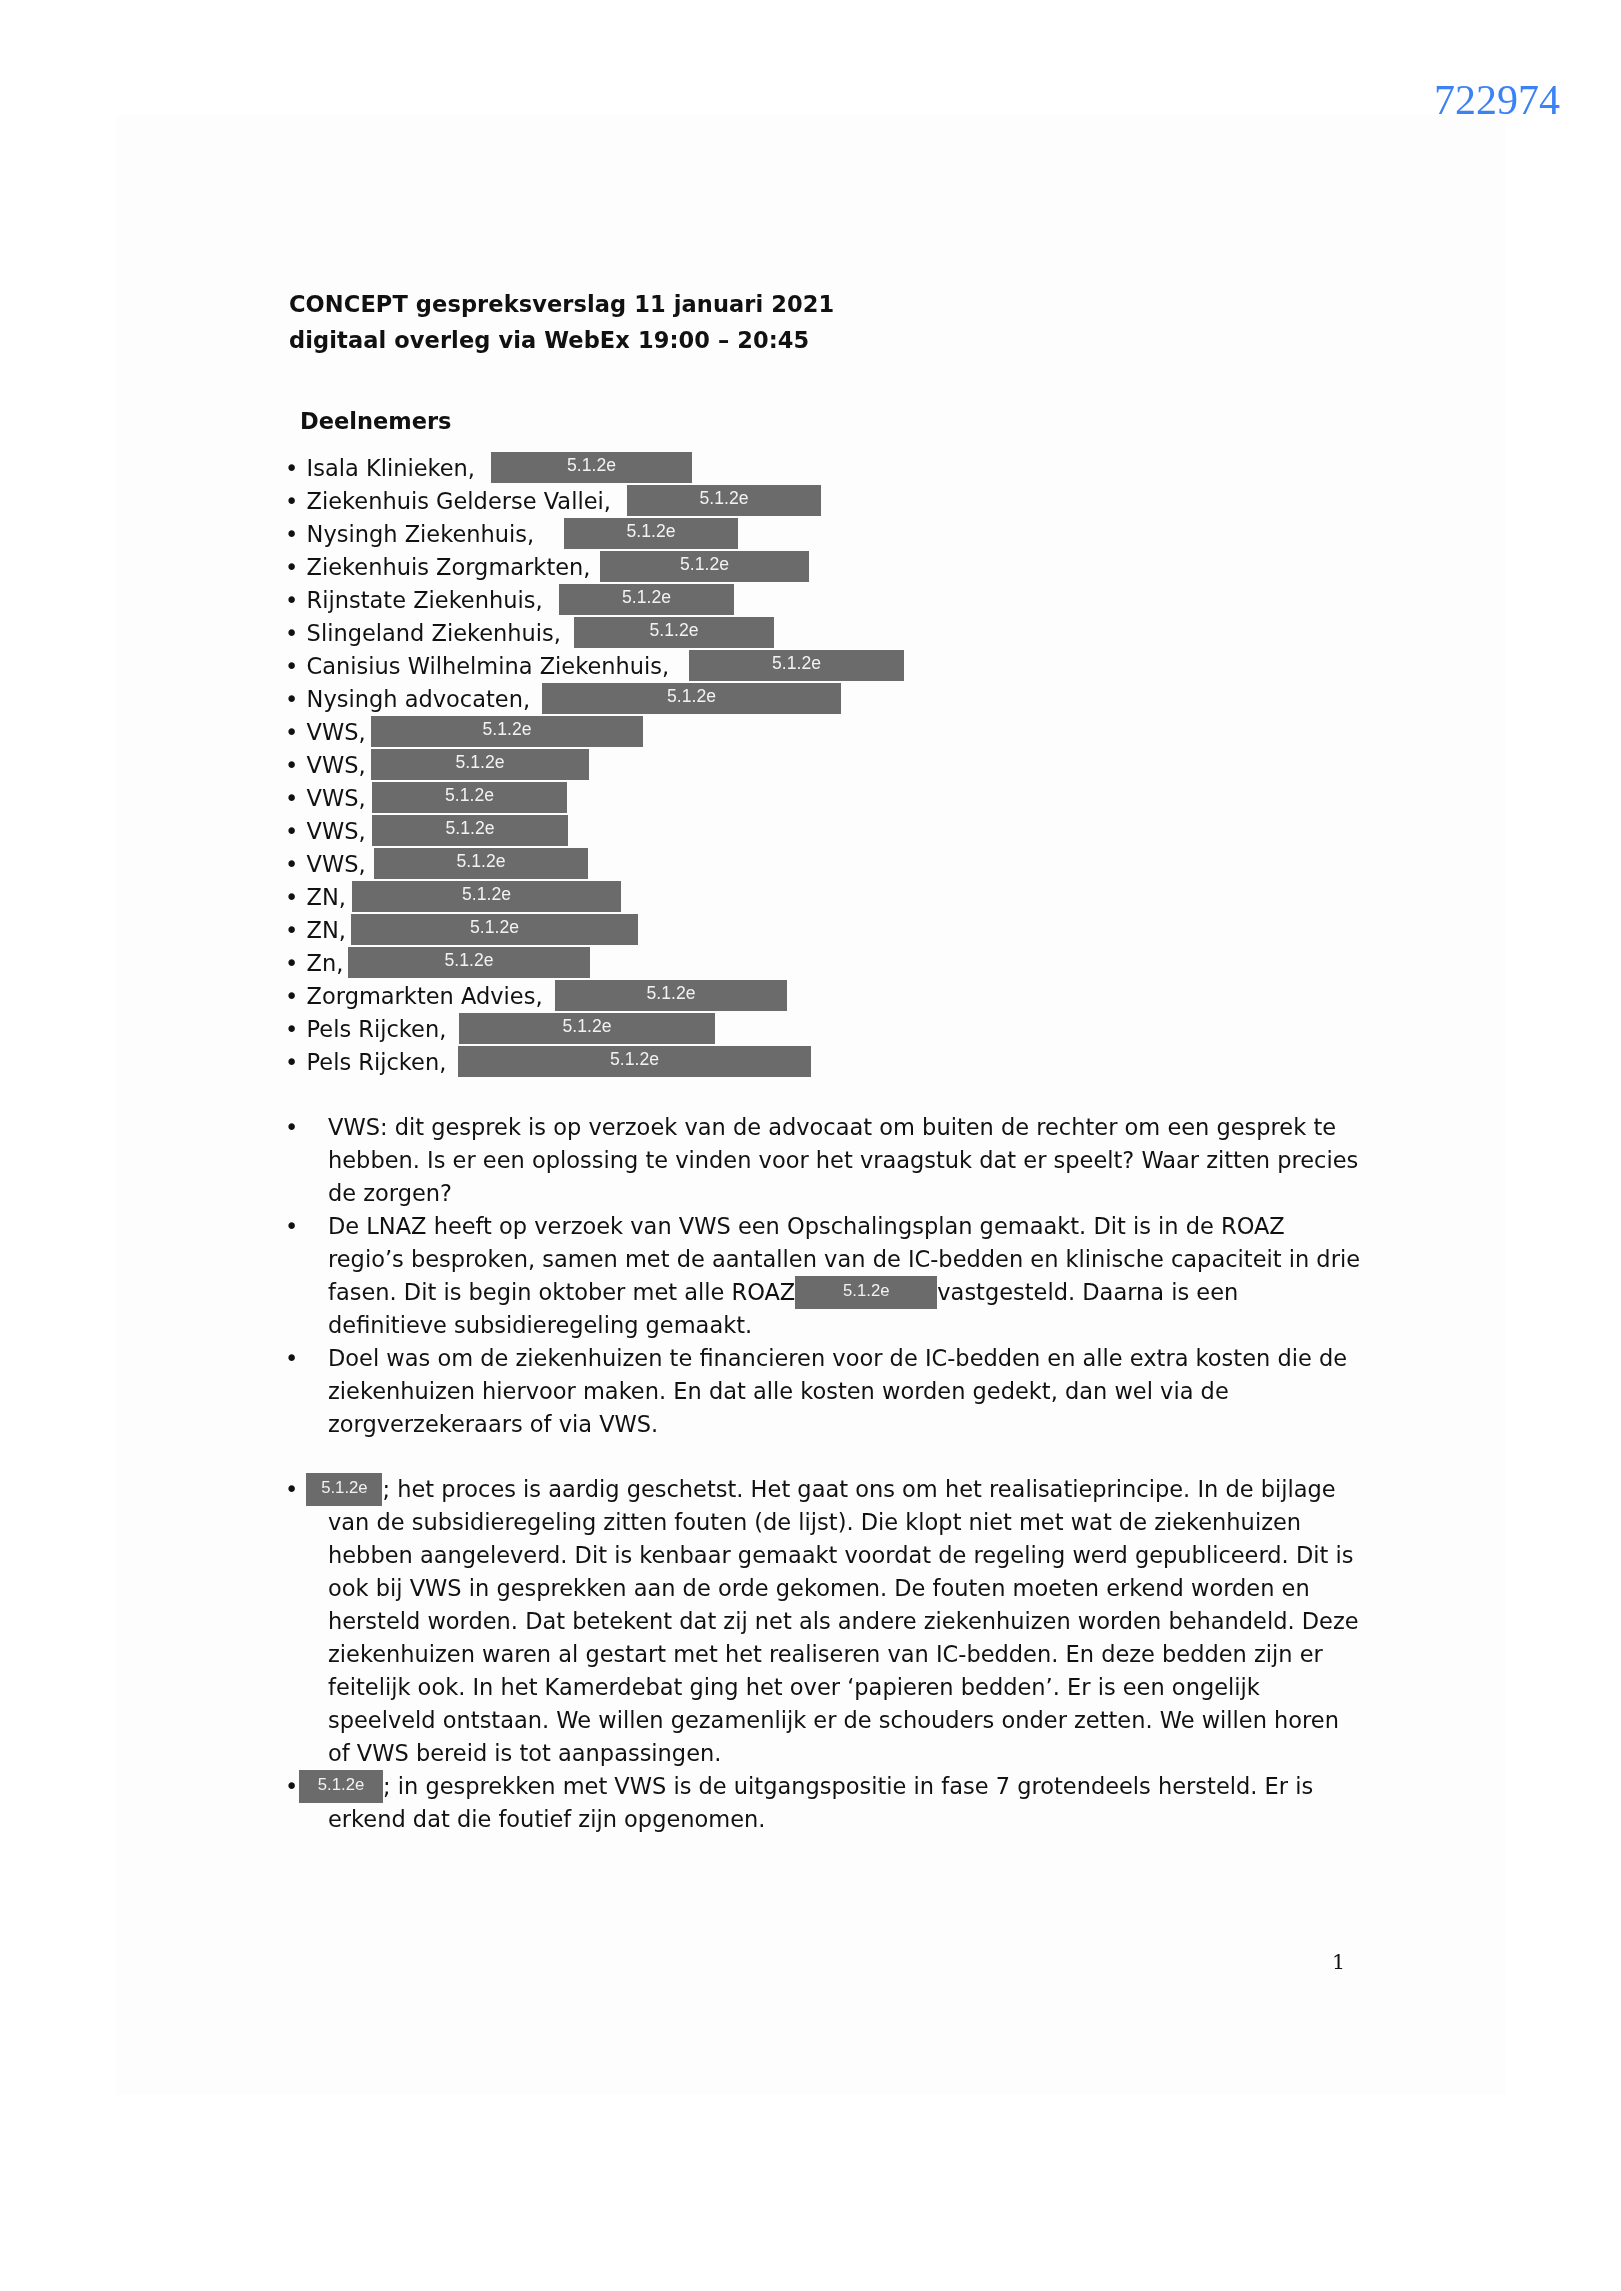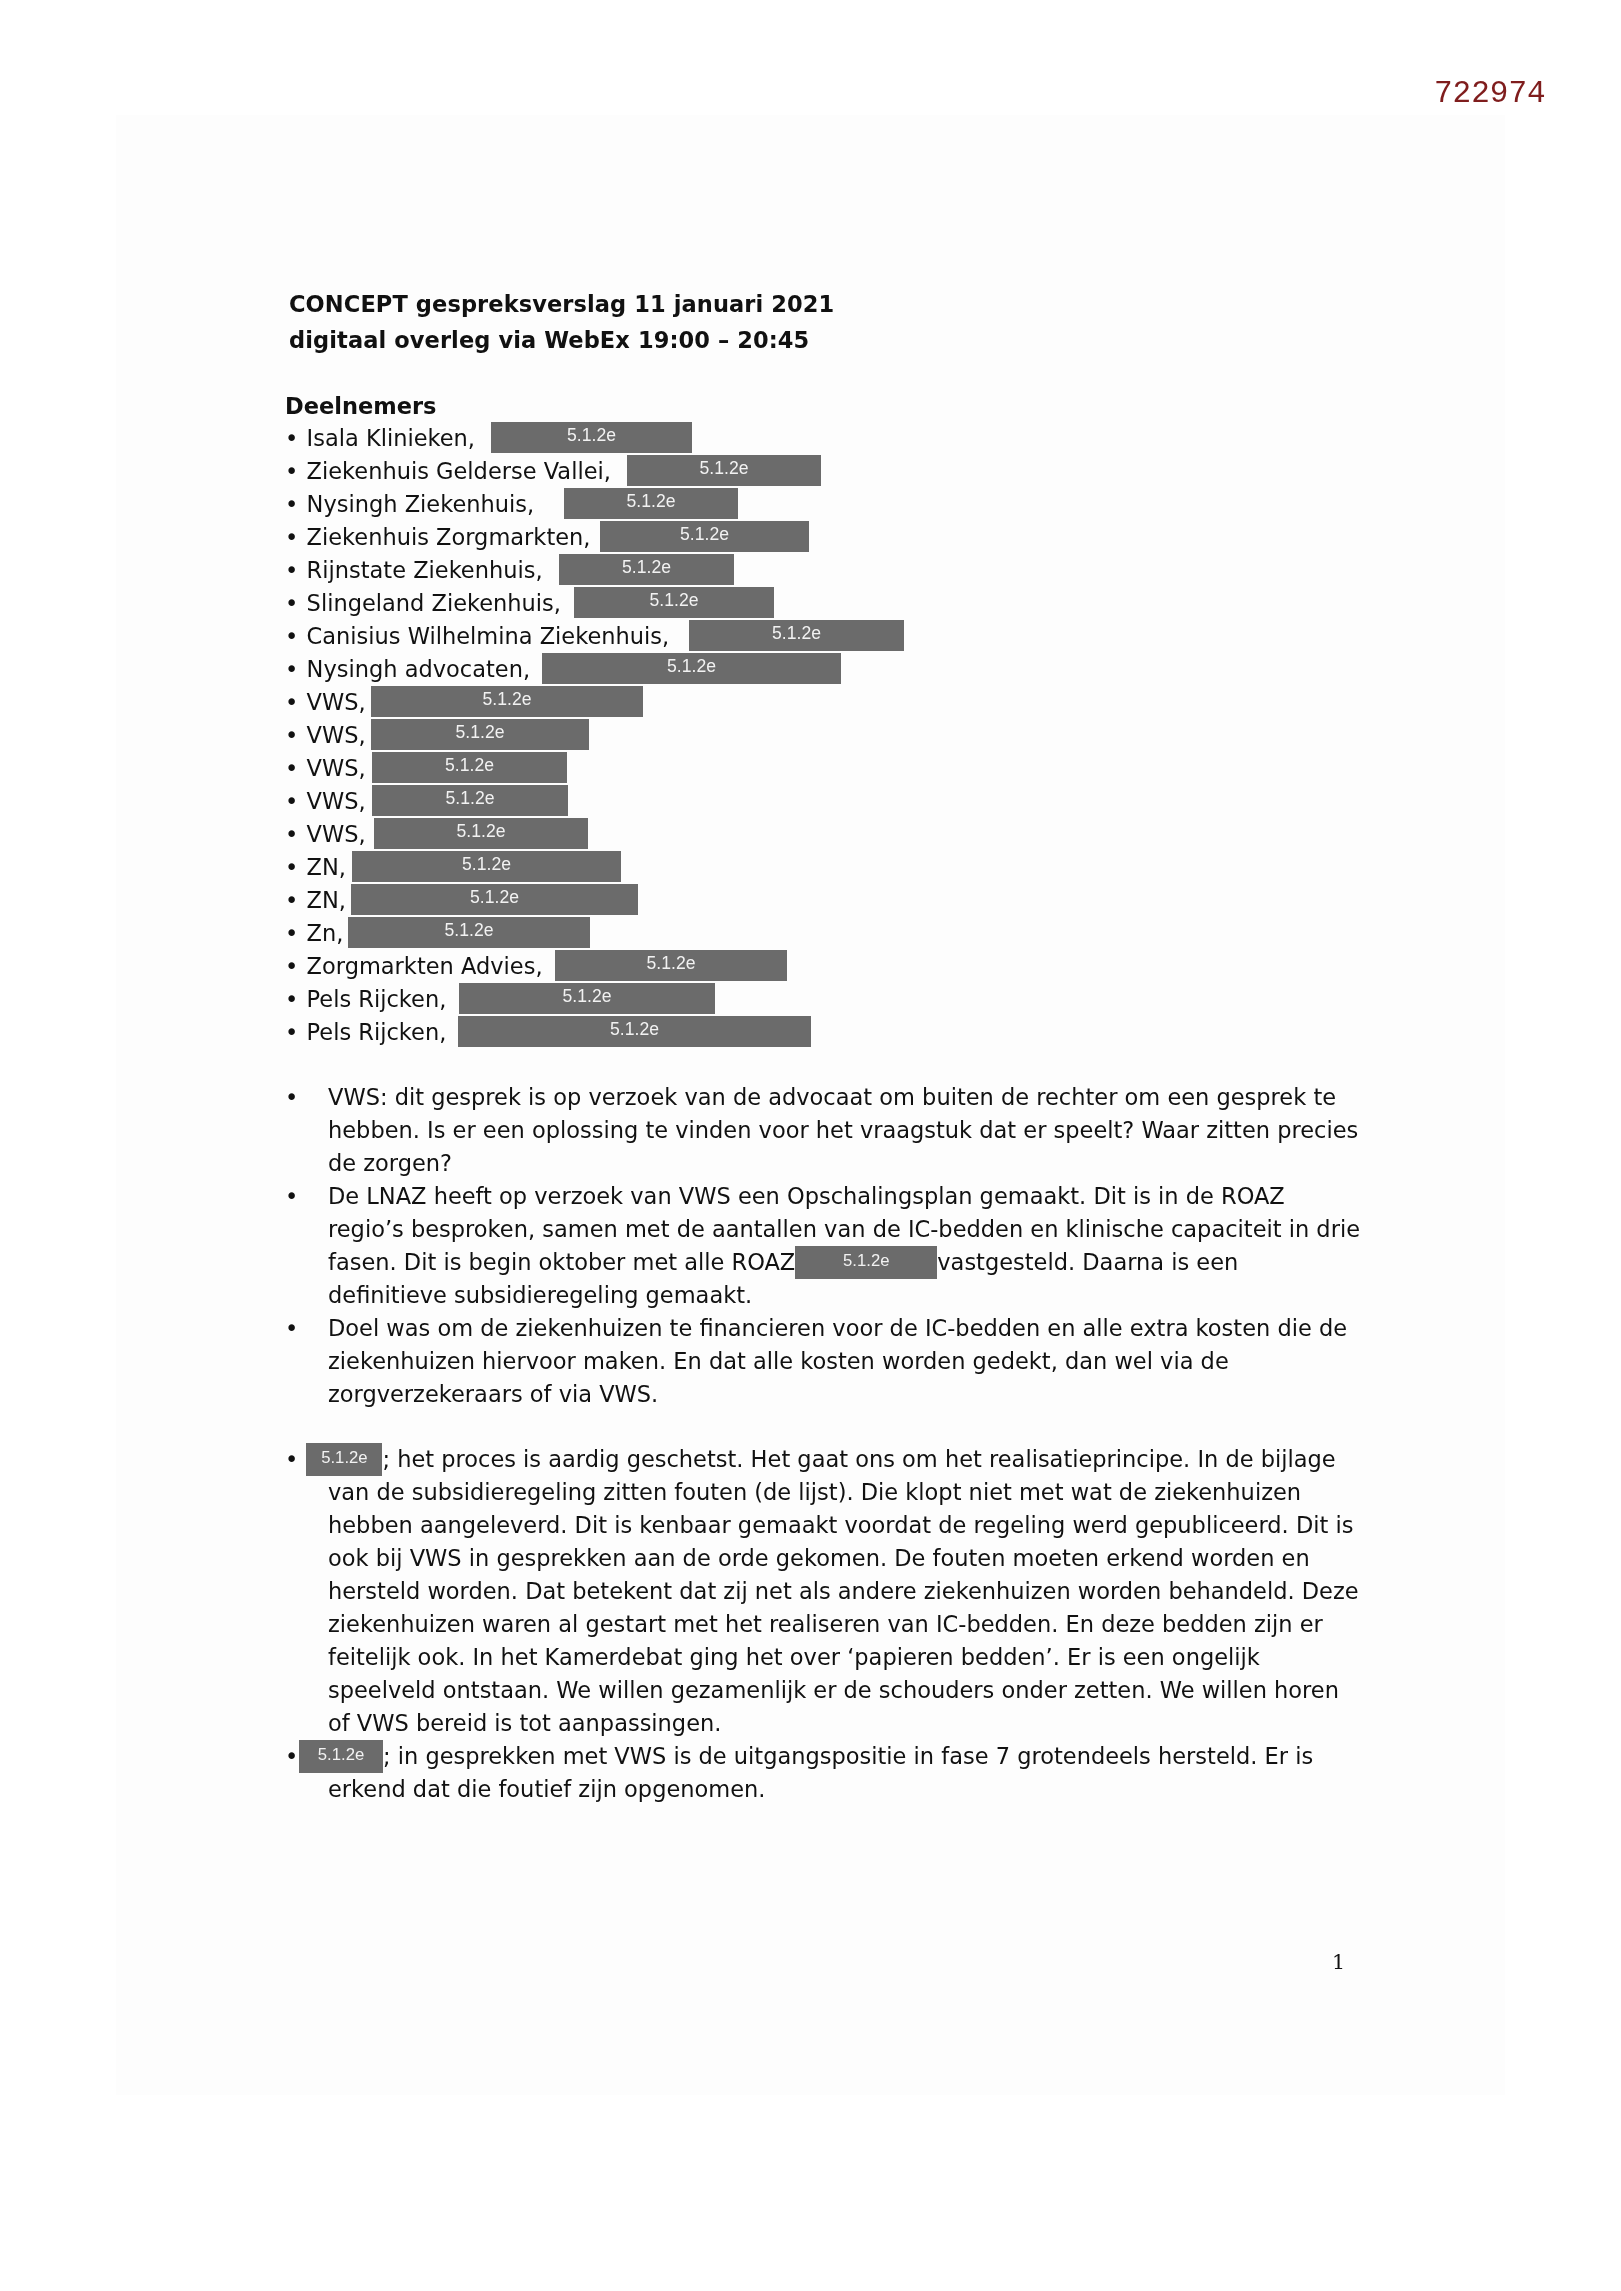--- a/index.html
+++ b/index.html
@@ -3,29 +3,29 @@
 <meta charset="utf-8">
 <style>
   html, body { margin: 0; padding: 0; }
   body {
     width: 1621px; height: 2292px; position: relative; overflow: hidden;
     background: #ffffff; color: #111;
     font-family: "DejaVu Sans", sans-serif;
   }
   .doc-id {
     position: absolute; left: 1434px; top: 76px;
-    font-family: Liberation Mono, monospace; font-size: 31px; color: #7f1d1d;
+    font-family: Liberation Serif, serif; font-size: 42px; color: #3b82f6;
   }
   .page {
     position: absolute; left: 116px; top: 115px; width: 1389px; height: 1980px;
     background: #fdfdfd;
   }
   .content { position: absolute; left: 285px; top: 284px; width: 1078px; }
   .title { font-weight: bold; font-size: 22.5px; line-height: 32px; margin: 4px; letter-spacing: 0.1px; }
-  .section-head { font-weight: bold; font-size: 22.5px; line-height: 32px; margin: 0; }
+  .section-head { font-weight: bold; font-size: 22.5px; line-height: 32px; margin: 15px; }
   .gap-title { height: 30px; }
   .gap-section { height: 32px; }
   ul { list-style: none; margin: 0; padding: 0; }
   .pitem {
     position: relative; height: 33px; line-height: 33px; font-size: 22.5px; padding-left: 21.6px;
     white-space: nowrap;
   }
   .bullet { position: absolute; left: 0; top: 0; width: 17.6px; }
   .redact {
     position: absolute; top: 0; height: 31px; background: #6b6b6b; color: #f2f2f2;

